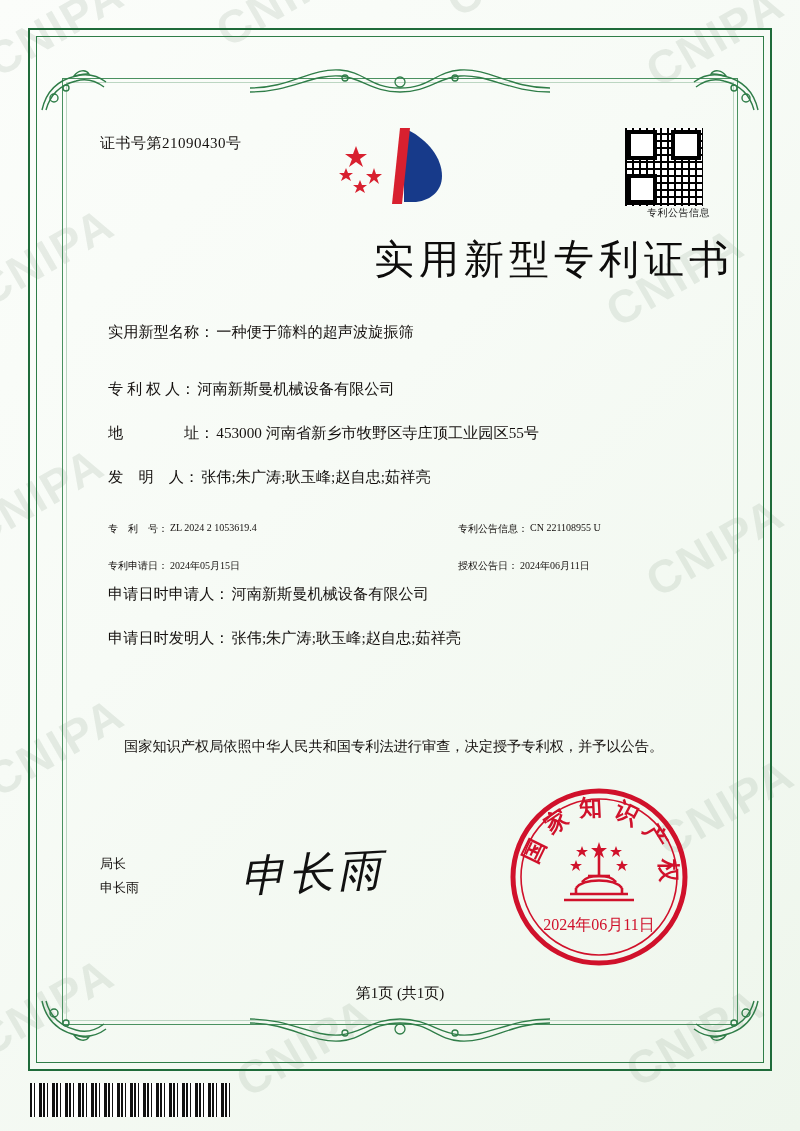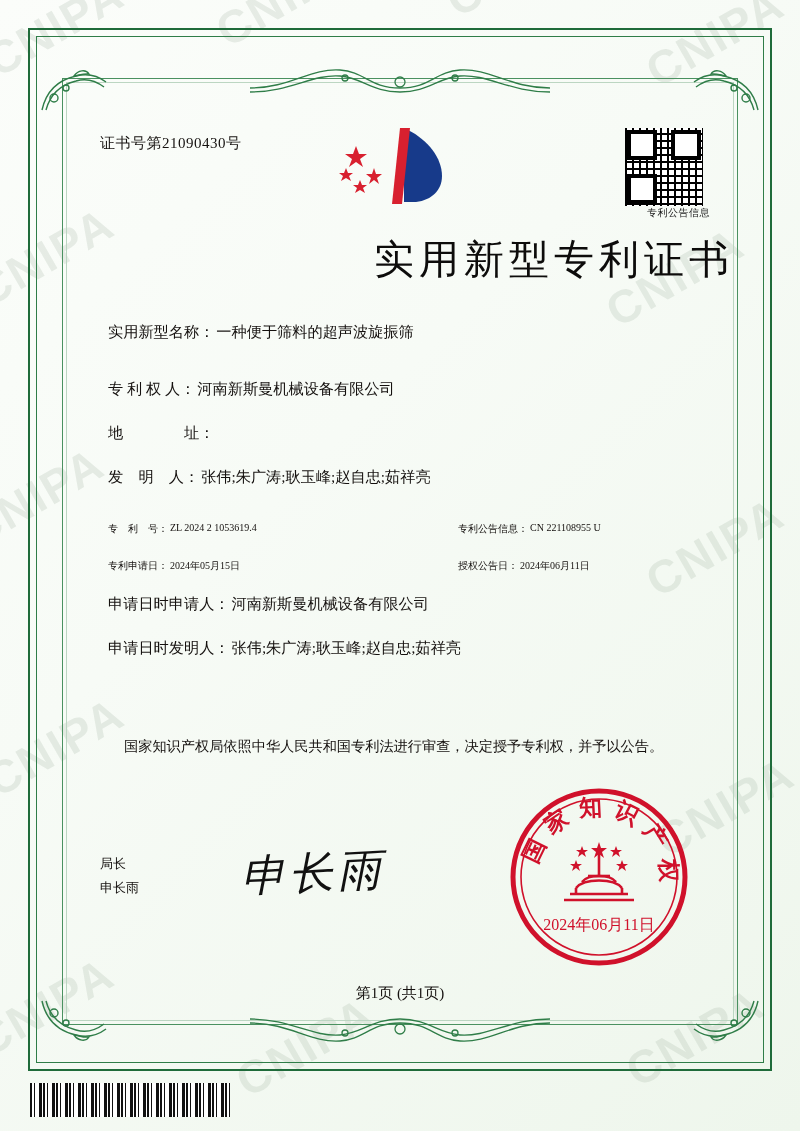--- a/index.html
+++ b/index.html
@@ -421,39 +421,40 @@
         <span class="f-value">一种便于筛料的超声波旋振筛</span>
       </div>
 
       <div class="field-row">
         <span class="f-label">专 利 权 人：</span>
         <span class="f-value">河南新斯曼机械设备有限公司</span>
       </div>
 
       <div class="field-row">
         <span class="f-label">地　　　　址：</span>
+        <span class="f-value">453000 河南省新乡市牧野区寺庄顶工业园区55号</span>
       </div>
 
       <div class="field-row" style="margin-bottom:34px;">
         <span class="f-label">发　明　人：</span>
         <span class="f-value">张伟;朱广涛;耿玉峰;赵自忠;茹祥亮</span>
       </div>
 
       <div class="two-col">
         <span class="col-a">
           <span class="f-label">专　利　号：</span>
           <span class="f-value">ZL 2024 2 1053619.4</span>
         </span>
         <span class="col-b">
           <span class="f-label">专利公告信息：</span>
           <span class="f-value">CN 221108955 U</span>
         </span>
       </div>
 
-      <div class="two-col" style="margin-bottom:21px;">
+      <div class="two-col" style="margin-bottom:11px;">
         <span class="col-a">
           <span class="f-label">专利申请日：</span>
           <span class="f-value">2024年05月15日</span>
         </span>
         <span class="col-b">
           <span class="f-label">授权公告日：</span>
           <span class="f-value">2024年06月11日</span>
         </span>
       </div>
 

